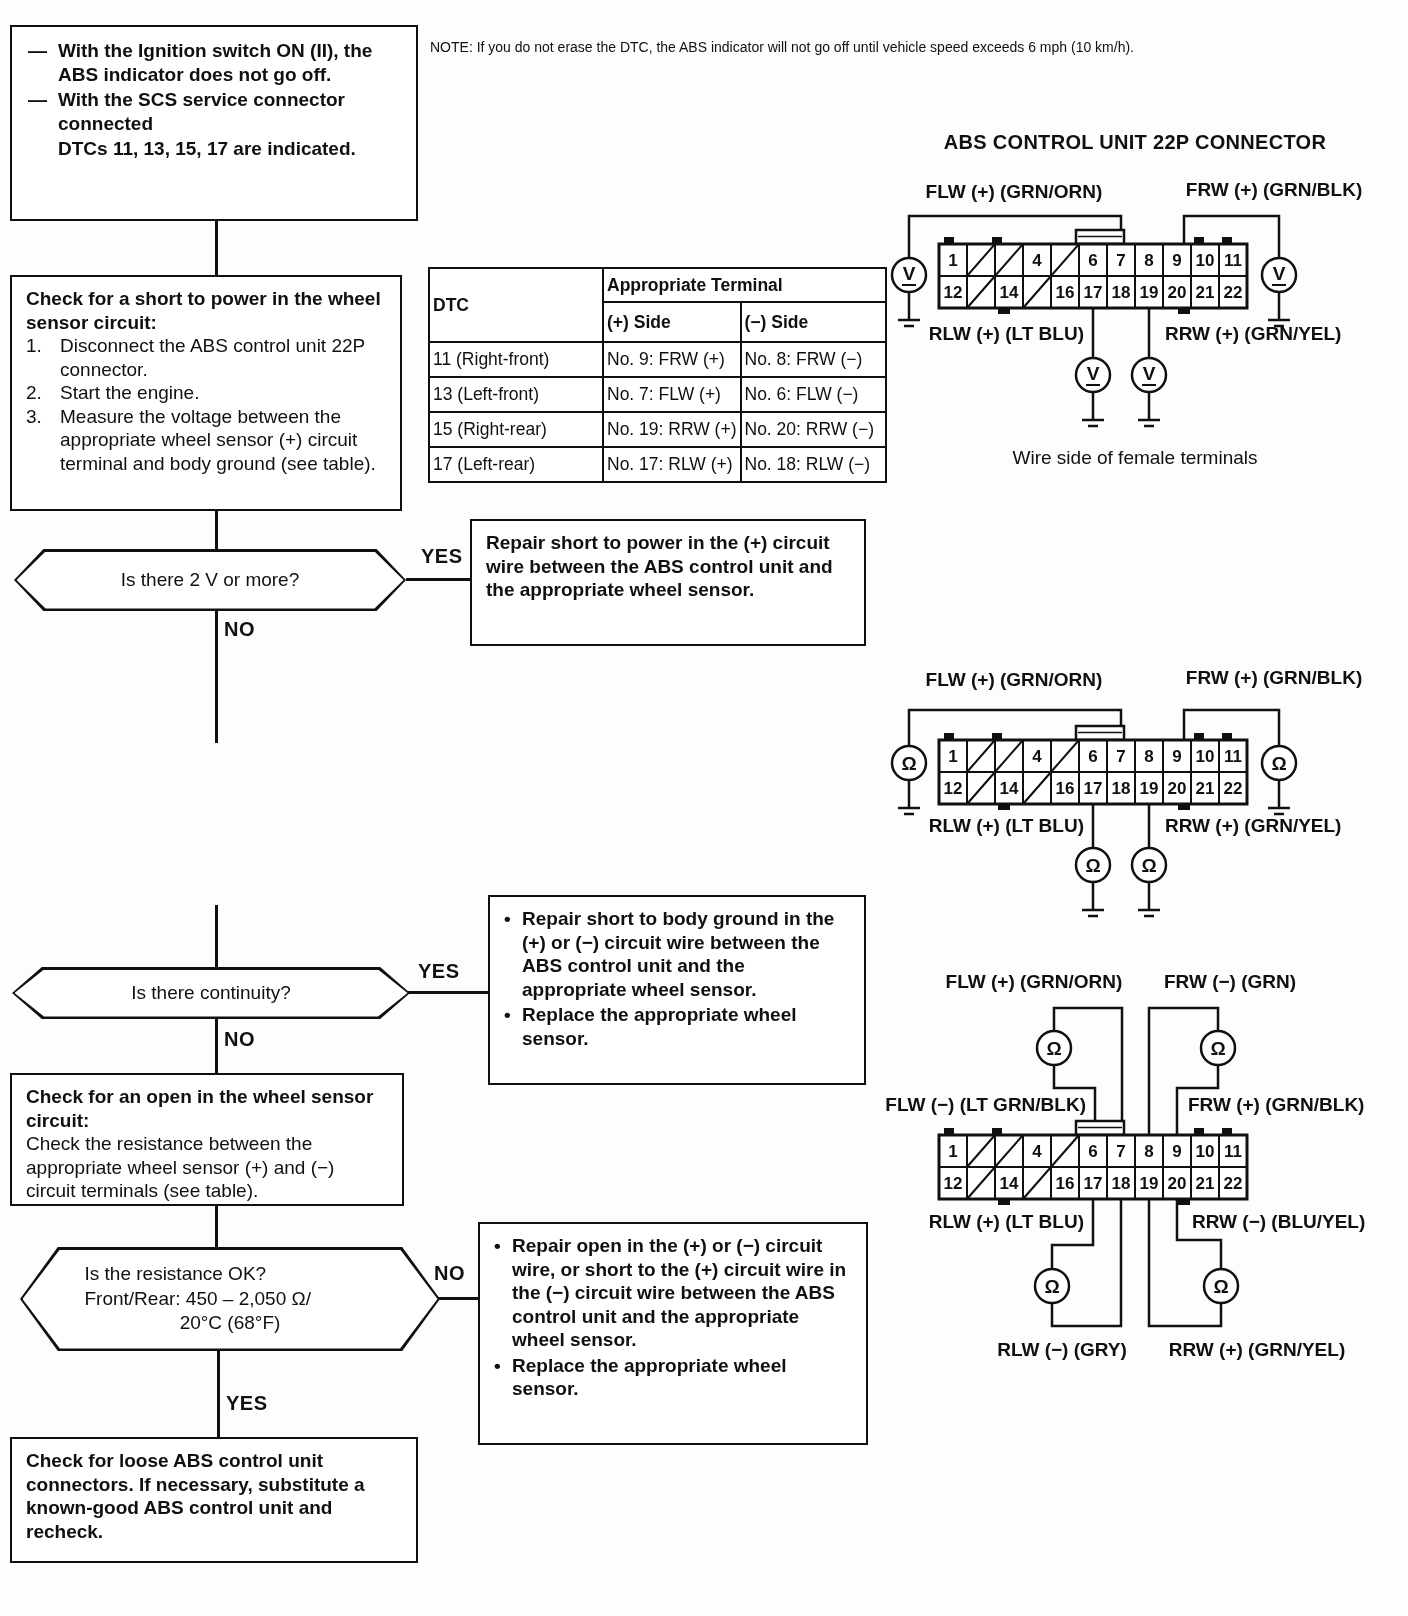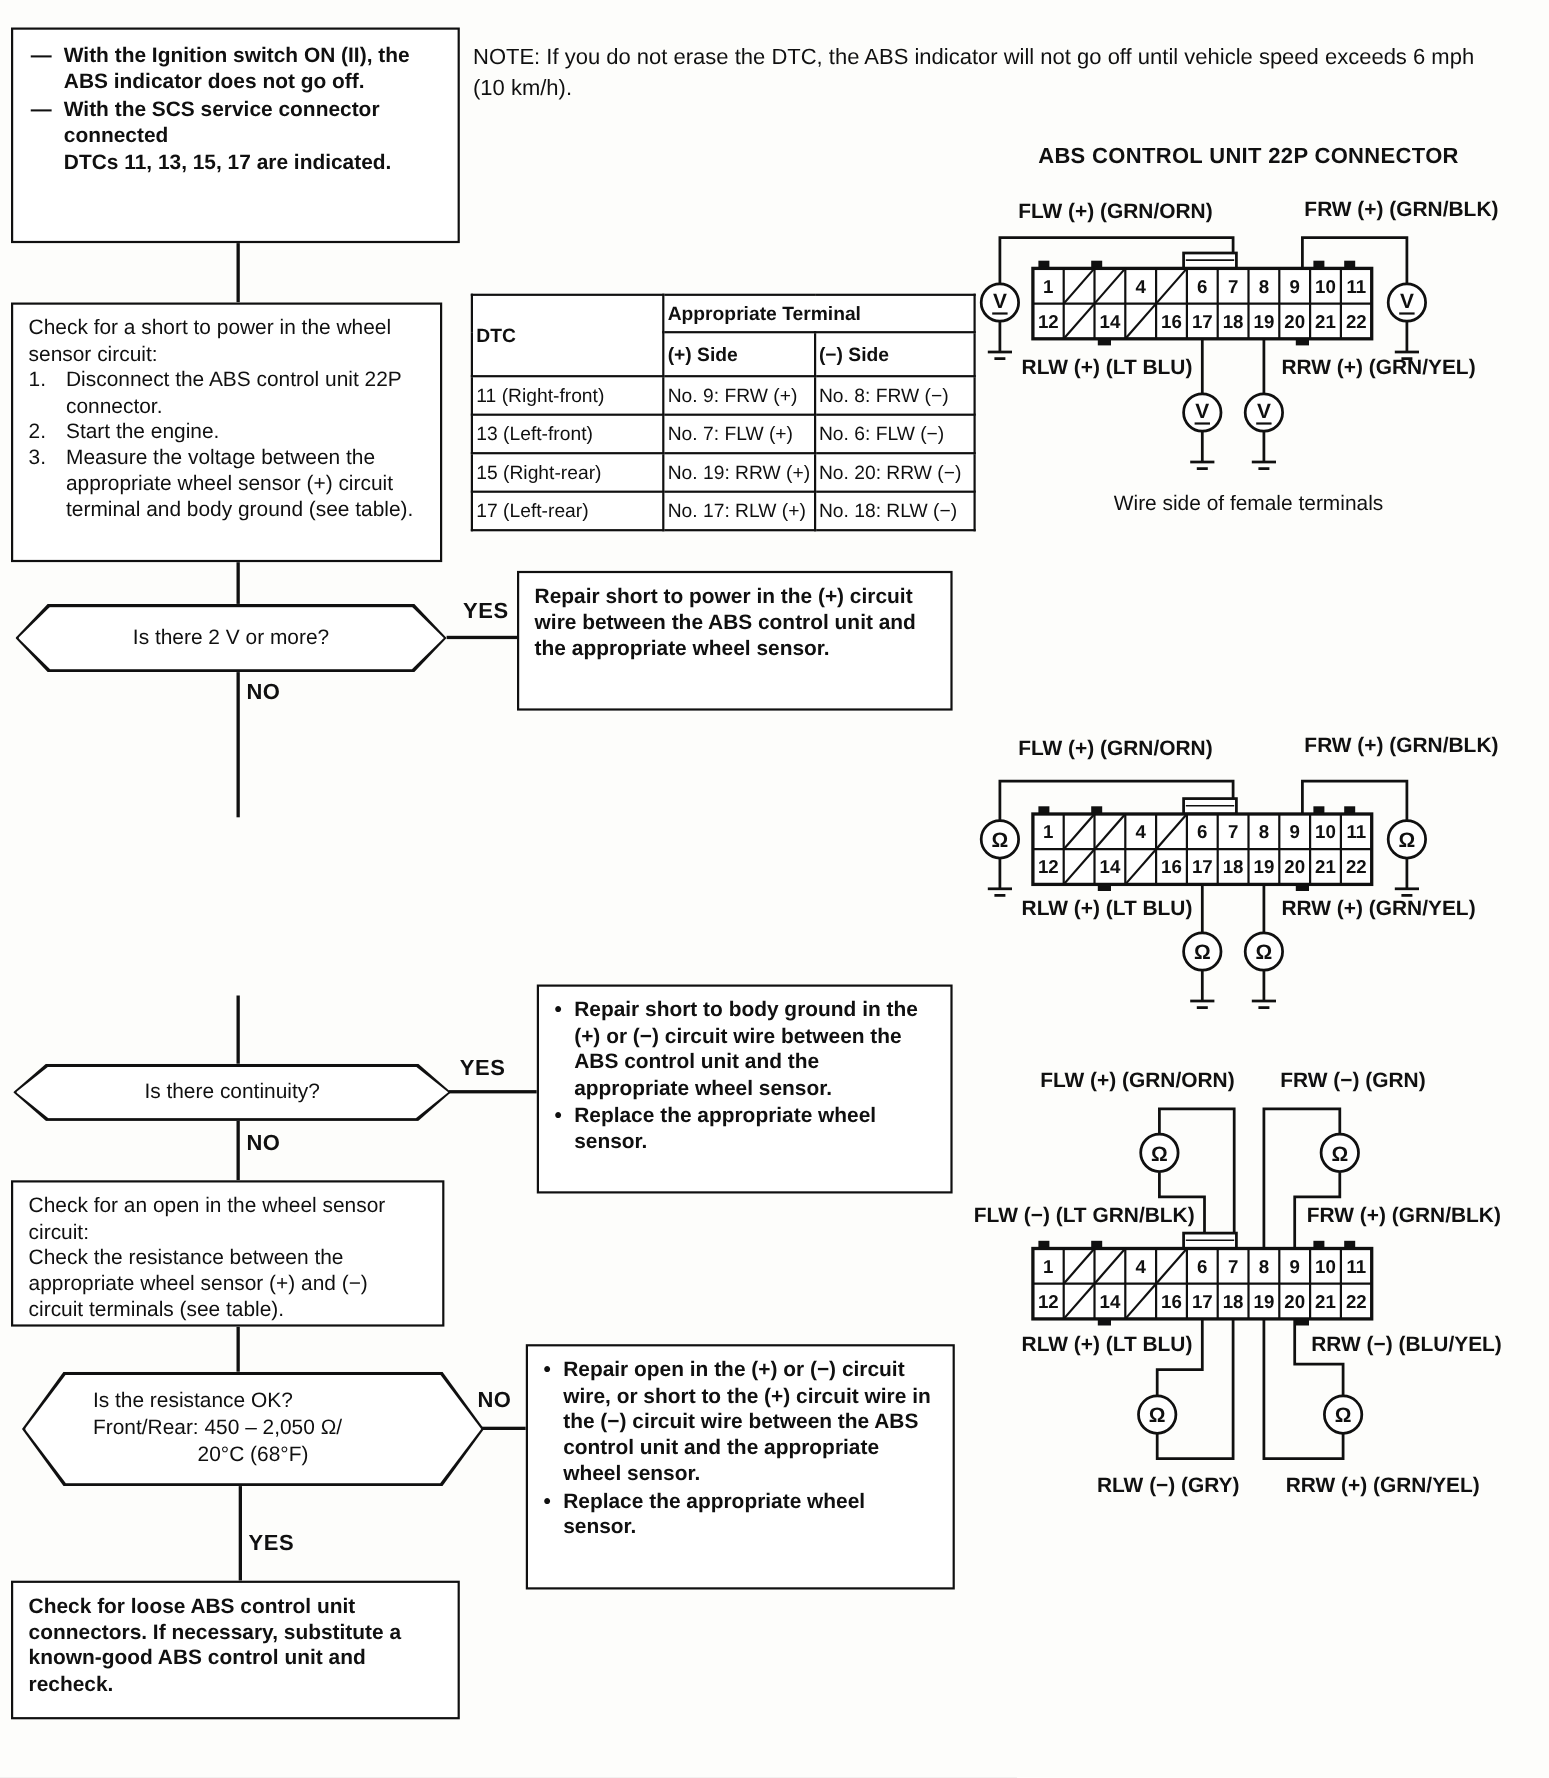--- a/index.html
+++ b/index.html
@@ -11,42 +11,42 @@
   }
   .box {
     position:absolute; box-sizing:border-box;
     border:2.5px solid #101010; background:#fff;
     padding:10px 14px; font-size:19px; line-height:1.24;
   }
   .bold { font-weight:bold; }
   .vline { position:absolute; width:2.5px; background:#101010; }
   .hline { position:absolute; height:2.5px; background:#101010; }
   .flow-label { position:absolute; font-size:20px; font-weight:bold; letter-spacing:.5px; }
-  .note-text { position:absolute; font-size:20px; line-height:1.4; }
+  .note-text { position:absolute; font-size:14px; line-height:1.4; }
   .conn-heading { position:absolute; font-size:20px; font-weight:bold; letter-spacing:.3px; }
   .decision { position:absolute; background:#101010;
     clip-path:polygon(0 50%, 7.5% 0, 92.5% 0, 100% 50%, 92.5% 100%, 7.5% 100%); }
   .decision .inner { position:absolute; inset:2.5px; background:#fff;
     clip-path:polygon(0 50%, 7.5% 0, 92.5% 0, 100% 50%, 92.5% 100%, 7.5% 100%);
     display:flex; flex-direction:column; align-items:center; justify-content:center;
     font-size:19px; line-height:1.3; }
   .decision.tall, .decision.tall .inner {
     clip-path:polygon(0 50%, 9% 0, 91% 0, 100% 50%, 91% 100%, 9% 100%); }
   .d3-line { width:100%; padding-left:62px; box-sizing:border-box; }
   .d3-line.centered { padding-left:0; text-align:center; }
   .dash-row { display:flex; margin-bottom:2px; }
   .dash-col { flex:0 0 30px; }
   .indent-col { margin-left:30px; }
   .num-row { display:flex; }
   .num-col { flex:0 0 34px; }
   .num-body { flex:1; }
   .bullet-row { display:flex; margin-bottom:2px; }
   .bullet-col { flex:0 0 18px; font-weight:bold; }
   .bullet-body { flex:1; font-weight:bold; }
-  .step-title { font-weight:normal; }
+  .step-title { font-weight:bold; }
   .dtable { position:absolute; left:428px; top:267px; border-collapse:collapse;
     font-size:17.5px; background:#fff; table-layout:fixed; }
   .dtable th, .dtable td { border:2.5px solid #101010; padding:1px 3px; text-align:left;
     font-weight:normal; white-space:nowrap; }
   .dtable th.hdr { font-weight:bold; }
   svg.conn { position:absolute; overflow:visible; }
   svg text { font-family:"Liberation Sans", sans-serif; fill:#101010; }
   .lbl { font-size:19px; font-weight:bold; }
   .cap { font-size:19px; }
   .pin { font-size:17px; font-weight:bold; text-anchor:middle; }

